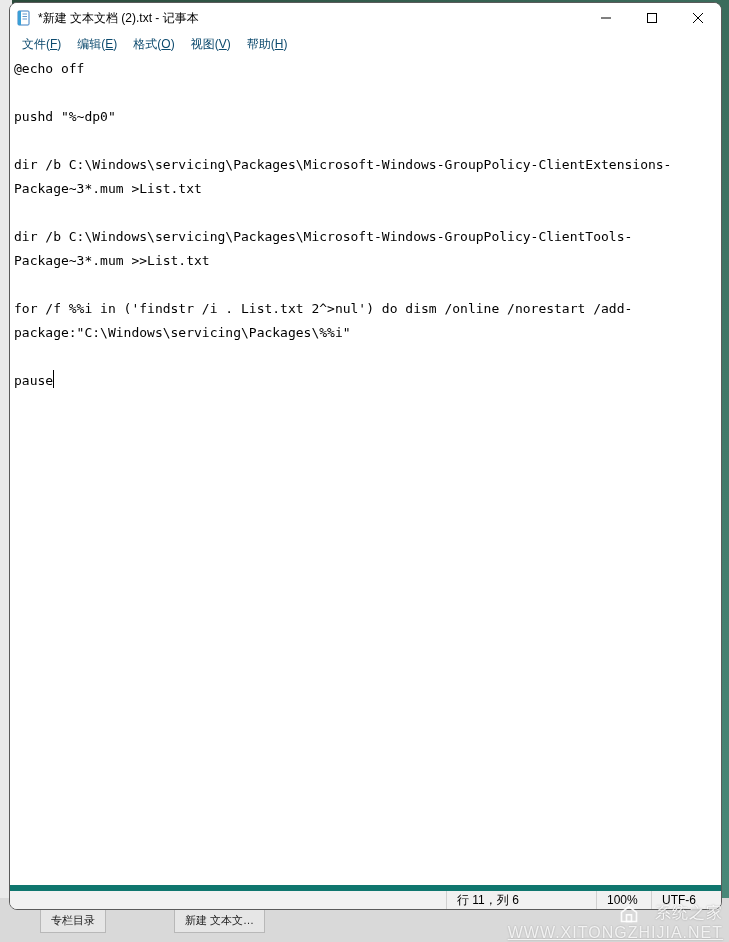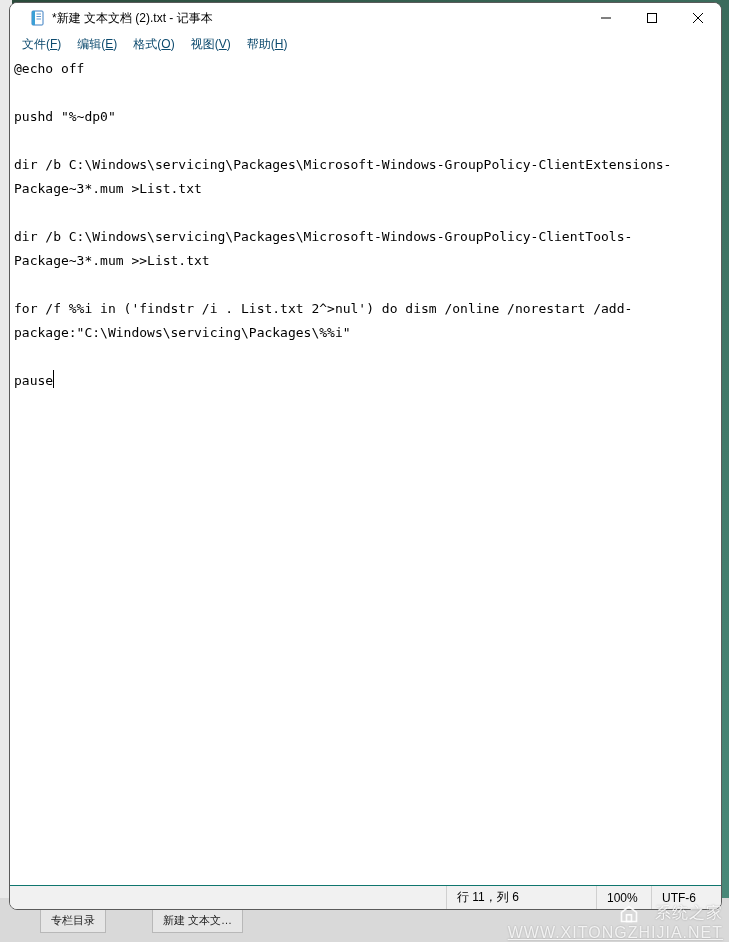--- a/index.html
+++ b/index.html
@@ -31,21 +31,21 @@
     border-radius: 8px;
     display: flex;
     flex-direction: column;
     z-index: 2;
     overflow: hidden;
   }
   .titlebar {
     height: 30px;
     display: flex;
     align-items: center;
-    padding-left: 20px;
+    padding-left: 6px;
     background: #ffffff;
     flex-shrink: 0;
   }
   .app-icon {
     width: 16px; height: 16px;
     margin-right: 6px;
     display:flex; align-items:center; justify-content:center;
   }
   .title-text {
     flex: 1;
@@ -102,21 +102,21 @@
     vertical-align: text-bottom;
     animation: blink 1s step-end infinite;
   }
   @keyframes blink { 50% { opacity: 0; } }
 
   .statusbar {
     height: 24px;
     display: flex;
     align-items: stretch;
     background: #f1f1f1;
-    border-top: 1px solid #0f766e;
+    border-top: 6px solid #0f766e;
     font-size: 12px;
     color: #000;
     flex-shrink: 0;
   }
   .status-cell {
     display: flex;
     align-items: center;
     padding: 0 10px;
     border-left: 1px solid #d0d0d0;
     white-space: nowrap;
@@ -225,21 +225,21 @@
   <div class="statusbar">
     <div class="status-cell status-spacer"></div>
     <div class="status-cell" style="min-width:150px">行 11，列 6</div>
     <div class="status-cell" style="min-width:55px">100%</div>
     <div class="status-cell" style="min-width:70px">UTF-6</div>
   </div>
 </div>
 
 <div class="taskbar">
   <div class="task-frag">专栏目录</div>
-  <div class="task-frag" style="margin-left:46px">新建 文本文…</div>
+  <div class="task-frag" style="margin-left:68px">新建 文本文…</div>
 </div>
 
 <div class="watermark">
   <div class="wm-logo">
     <svg viewBox="0 0 24 24" fill="none" stroke="rgba(255,255,255,0.9)" stroke-width="2">
         <path d="M3 10 L12 3 L21 10 V21 H3 Z"></path>
         <rect x="9" y="13" width="6" height="8"></rect>
       </svg>
     <span>系统之家</span>
   </div>

